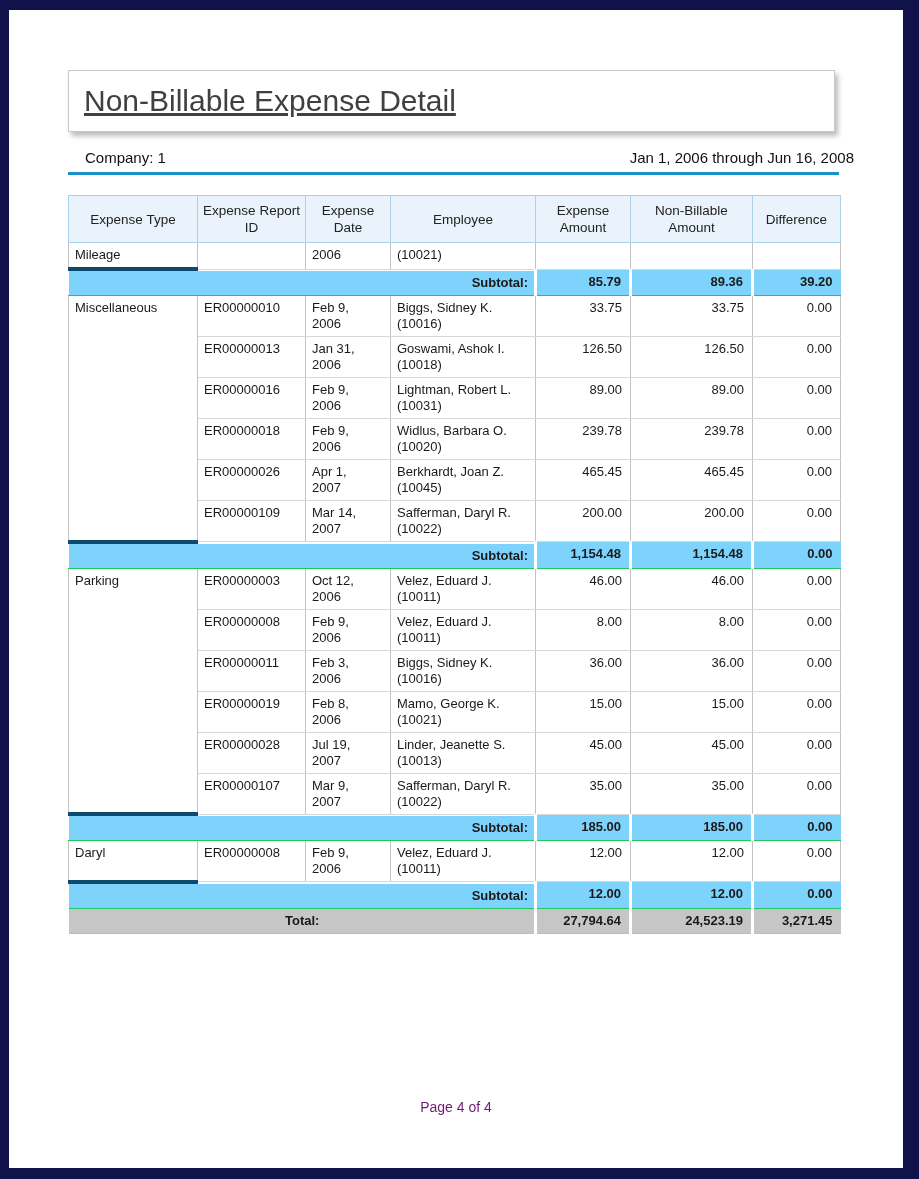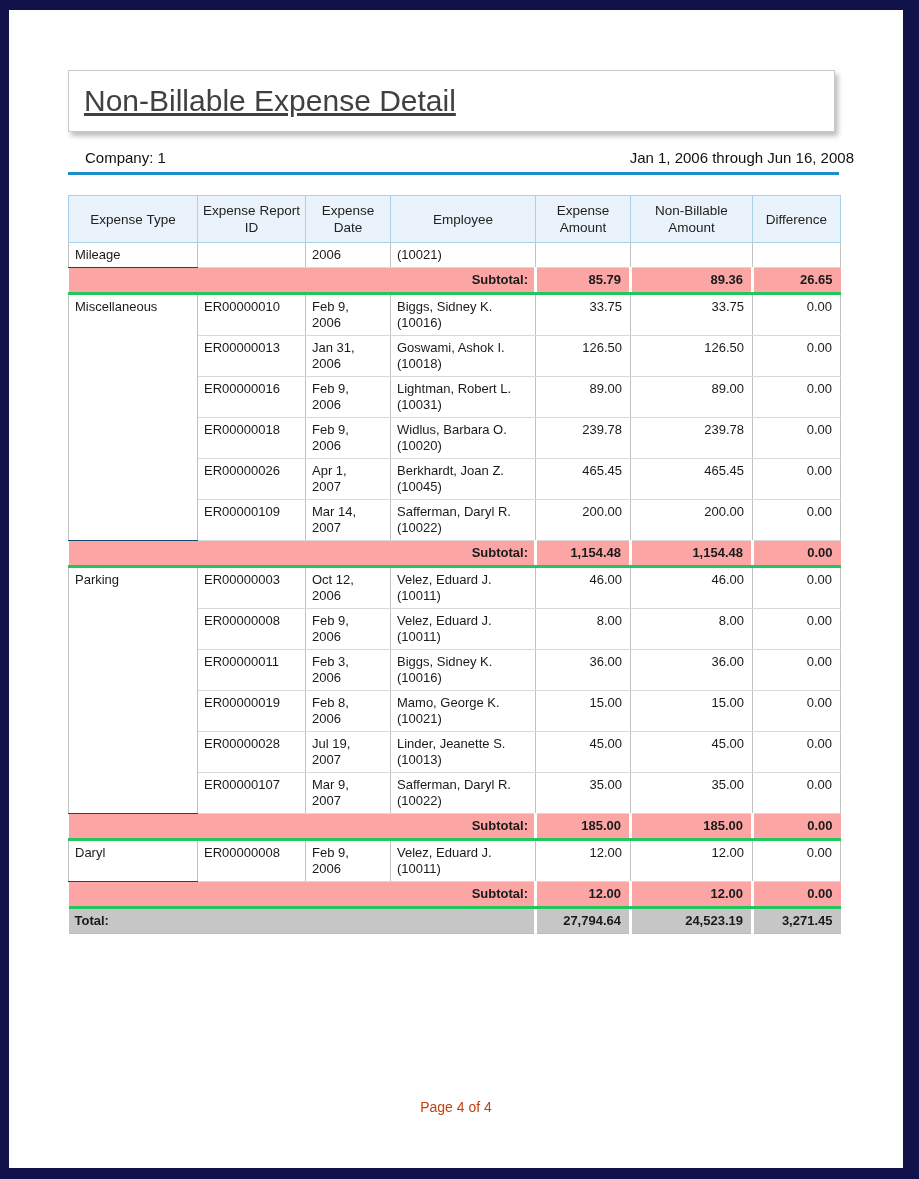--- a/index.html
+++ b/index.html
@@ -53,38 +53,38 @@
   }
   .report-table td {
     border-left: 1px solid #c2c2c2;
     border-right: 1px solid #c2c2c2;
     border-bottom: 1px solid #d8d8d8;
     padding: 4px 6px; line-height: 16px;
     vertical-align: top; white-space: pre-line;
     overflow: hidden;
   }
   .report-table td.num { text-align: right; padding-right: 8px; }
-  .report-table td.type-cell { border-bottom: 1px solid #0c4a6e; }
+  .report-table td.type-cell { border-bottom: 4px solid #0c4a6e; }
   .report-table tr.subtotal-row td {
-    background: #fca5a5; font-weight: bold;
-    border-bottom: 3px solid #22c55e; border-top: 1px solid #dcdcdc;
+    background: #7dd3fc; font-weight: bold;
+    border-bottom: 1px solid #22c55e; border-top: 1px solid #dcdcdc;
     border-left: none; border-right: none;
   }
   .report-table tr.subtotal-row td.label { text-align: right; padding-right: 6px; }
   .report-table tr.subtotal-row td.num,
   .report-table tr.total-row td.num { border-left: 3px solid #ffffff; }
   .report-table tr.total-row td {
     background: #c6c6c6; font-weight: bold;
     border-bottom: 1px solid #bdbdbd; border-top: 1px solid #ffffff;
     border-left: none; border-right: none;
   }
-  .report-table tr.total-row td.label { text-align: left; padding-right: 4px; }
+  .report-table tr.total-row td.label { text-align: center; padding-right: 4px; }
   .page-footer {
     position: absolute; left: 0; top: 1089px; width: 894px;
-    text-align: center; font-size: 14px; color: #c2410c;
+    text-align: center; font-size: 14px; color: #701a75;
   }
 </style>
 </head>
 <body>
 
 <div class="frame">
 
   <div class="title-box">
     <span class="title-text">Non-Billable Expense Detail</span>
   </div>
@@ -125,21 +125,21 @@
         <td>2006</td>
         <td>(10021)</td>
         <td class="num"></td>
         <td class="num"></td>
         <td class="num"></td>
       </tr>
       <tr class="subtotal-row">
         <td class="label" colspan="4">Subtotal:</td>
         <td class="num">85.79</td>
         <td class="num">89.36</td>
-        <td class="num">26.65</td>
+        <td class="num">39.20</td>
       </tr>
 
       <tr>
         <td class="type-cell" rowspan="6">Miscellaneous</td>
         <td>ER00000010</td>
         <td>Feb 9,
 2006</td>
         <td>Biggs, Sidney K.
 (10016)</td>
         <td class="num">33.75</td>

